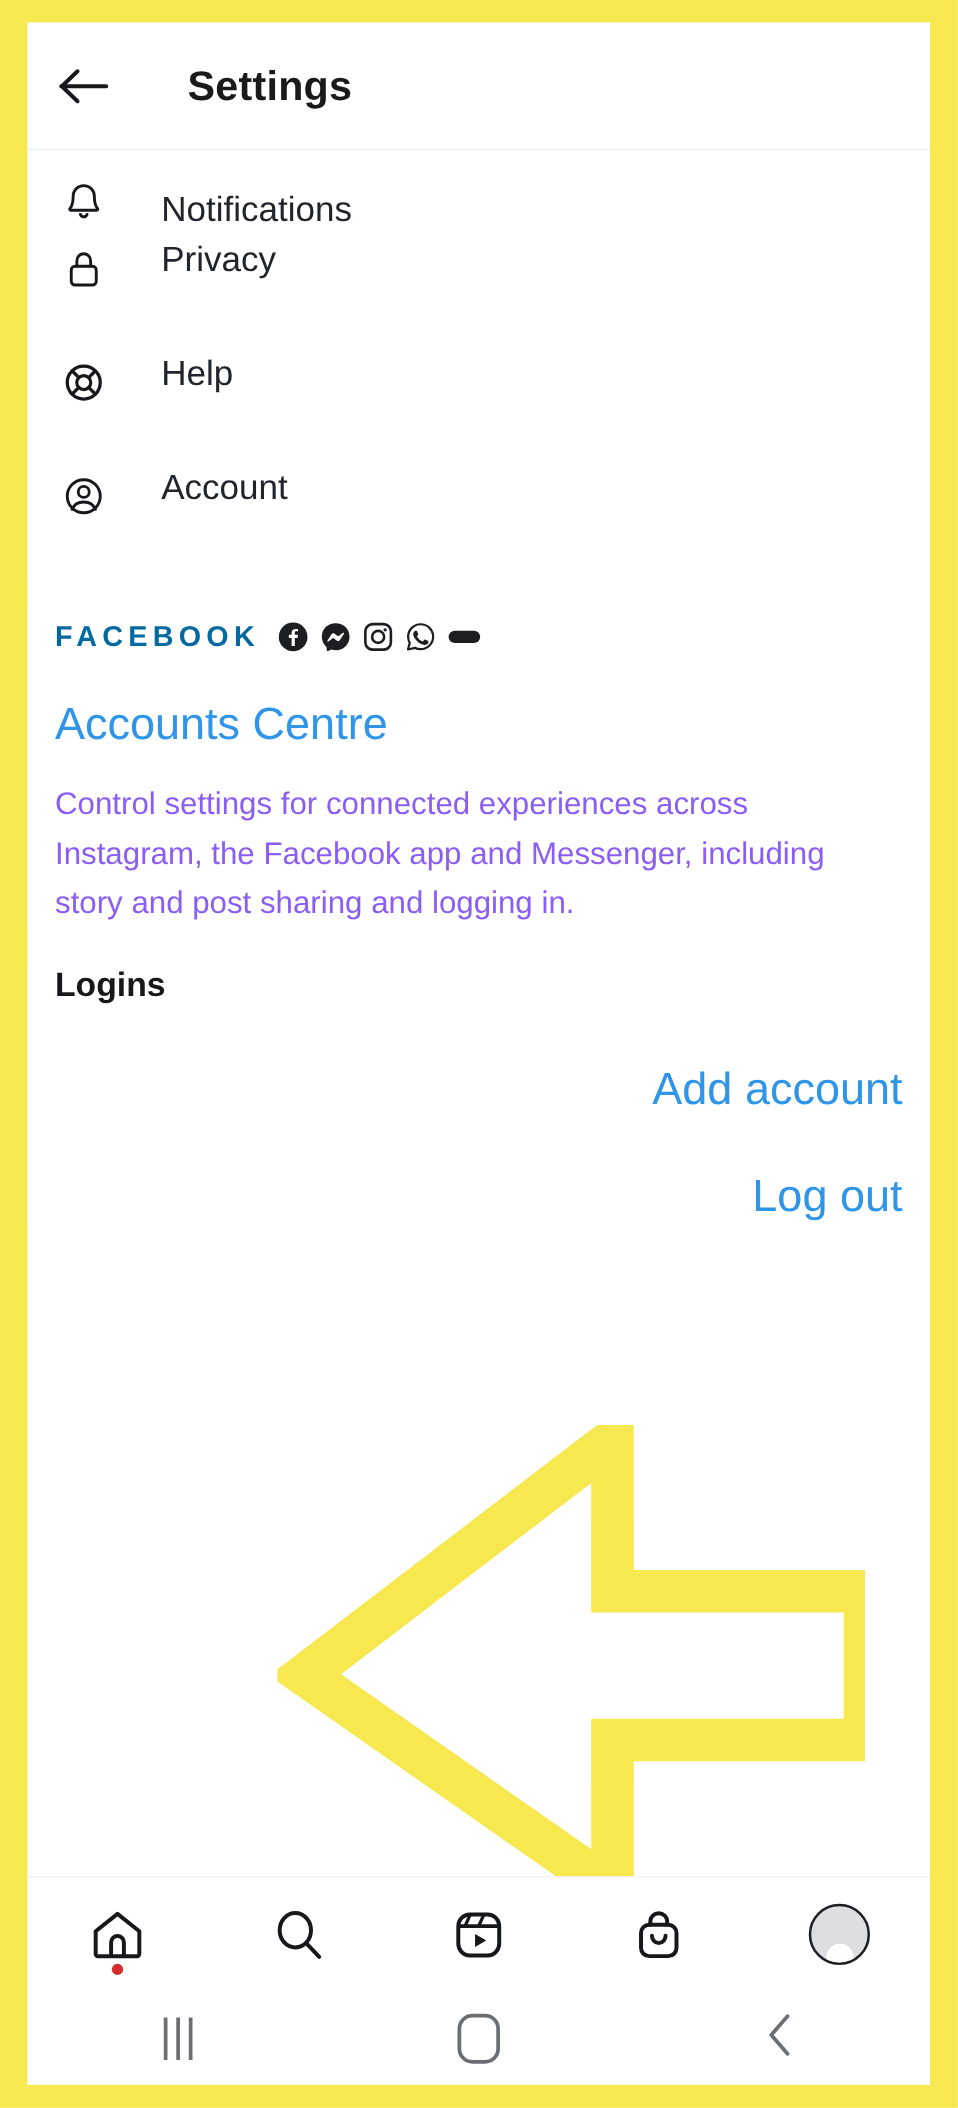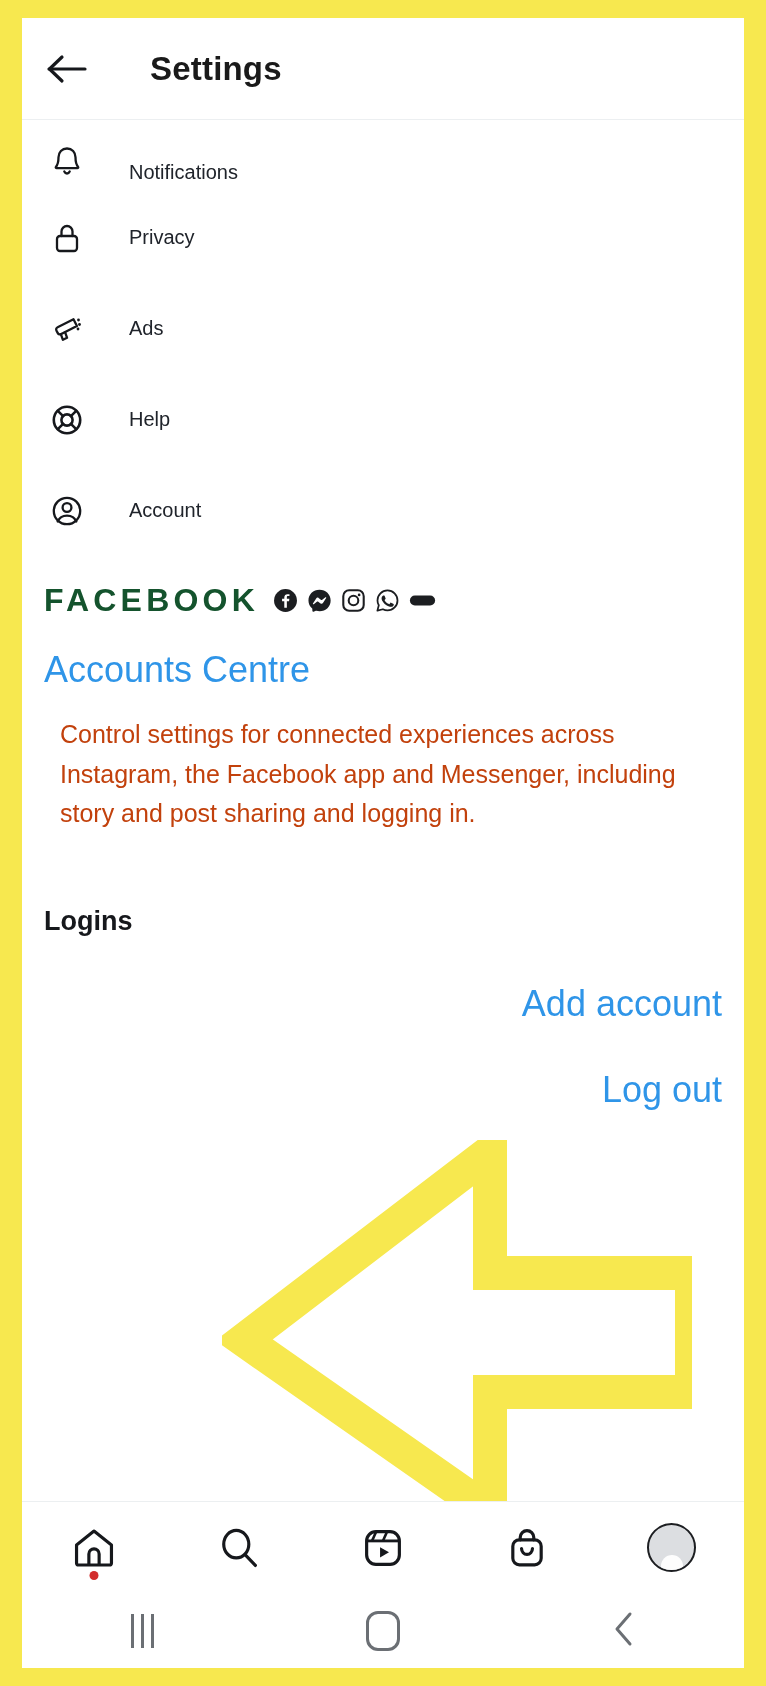--- a/index.html
+++ b/index.html
@@ -43,73 +43,72 @@
     margin-left:60px;
     letter-spacing:0.2px;
   }
 
   
   .menu {
     padding:0 22px;
     background:#fff;
   }
   .menu-item {
-    display:flex; align-items:center;
+    display:flex; align-items:flex-start;
     height:91px;
     cursor:pointer;
   }
   .menu-icon {
     width:46px; height:46px;
     flex:0 0 auto;
     display:flex; align-items:center; justify-content:center;
   }
   .menu-label {
-    font-size:20px;
+    font-size:28px;
     color:#20242b;
     margin-left:39px;
   }
   .menu-item.first { height:72px; align-items:flex-end; padding-bottom:8px;}
 
   
   .fb-section { padding:0 22px; background:#fff; }
   .fb-brandrow {
     display:flex; align-items:center;
     margin-top:22px;
     height:44px;
   }
   .fb-wordmark {
-    font-size:32px;
+    font-size:23px;
     font-weight:bold;
     letter-spacing:4.2px;
-    color:#14532d;
+    color:#0369a1;
   }
   .fb-icons {
     display:flex; align-items:center; gap:9px;
     margin-left:14px;
   }
   .fb-icons span { display:flex; align-items:center; }
 
   .link-blue {
     font-size:36px;
     color:#2f95e8;
     margin-top:27px;
     cursor:pointer;
     display:inline-block;
   }
   .fb-desc {
     font-size:25px;
     line-height:1.58;
-    color:#c2410c;
+    color:#8b5cf6;
     margin-top:24px;
     max-width:655px;
-    margin-left:16px;
-  }
-
-  
-  .logins-section { padding:0 22px; background:#fff; margin-top:72px;}
+  }
+
+  
+  .logins-section { padding:0 22px; background:#fff; margin-top:30px;}
   .logins-title {
     font-size:27px;
     font-weight:bold;
     color:#16181c;
   }
   .logins-section .link-blue { margin-top:46px; display:block;text-align:right; }
   .logins-section .link-blue.second { margin-top:44px; }
 
   
   .arrow-overlay {
@@ -234,32 +233,20 @@
       <span class="menu-icon">
         <svg width="36" height="36" viewBox="0 0 36 36" fill="none">
           <rect x="8" y="16" width="20" height="15" rx="3" stroke="#16181c" stroke-width="2.3"></rect>
           <path d="M12.5 16v-4.5a5.5 5.5 0 0 1 11 0V16" stroke="#16181c" stroke-width="2.3" stroke-linecap="round"></path>
         </svg>
       </span>
       <span class="menu-label">Privacy</span>
     </div>
 
 
-    <div class="menu-item">
-      <span class="menu-icon">
-        <svg width="36" height="36" viewBox="0 0 36 36" fill="none">
-          <path d="M24.5 8.2L8.6 16.2c-1.3.6-1.8 2.2-1.1 3.5l1.3 2.4c.7 1.3 2.3 1.7 3.5 1l15.6-8.2-3.4-6.7z" stroke="#16181c" stroke-width="2.3" stroke-linejoin="round"></path>
-          <path d="M11.5 22.2l2.4 6.6 4.2-2-2.3-6.4" stroke="#16181c" stroke-width="2.3" stroke-linejoin="round"></path>
-          <circle cx="29.5" cy="9" r="1.4" fill="#16181c"></circle>
-          <circle cx="30.5" cy="13.5" r="1.4" fill="#16181c"></circle>
-          <circle cx="29" cy="18" r="1.4" fill="#16181c"></circle>
-        </svg>
-      </span>
-      <span class="menu-label">Ads</span>
-    </div>
 
     <div class="menu-item">
       <span class="menu-icon">
         <svg width="36" height="36" viewBox="0 0 36 36" fill="none">
           <circle cx="18" cy="18" r="13.2" stroke="#16181c" stroke-width="2.6"></circle>
           <circle cx="18" cy="18" r="5.6" stroke="#16181c" stroke-width="2.6"></circle>
           <path d="M8.8 8.8l5.3 5.3M27.2 8.8l-5.3 5.3M8.8 27.2l5.3-5.3M27.2 27.2l-5.3-5.3" stroke="#16181c" stroke-width="2.6" stroke-linecap="round"></path>
         </svg>
       </span>
       <span class="menu-label">Help</span>

